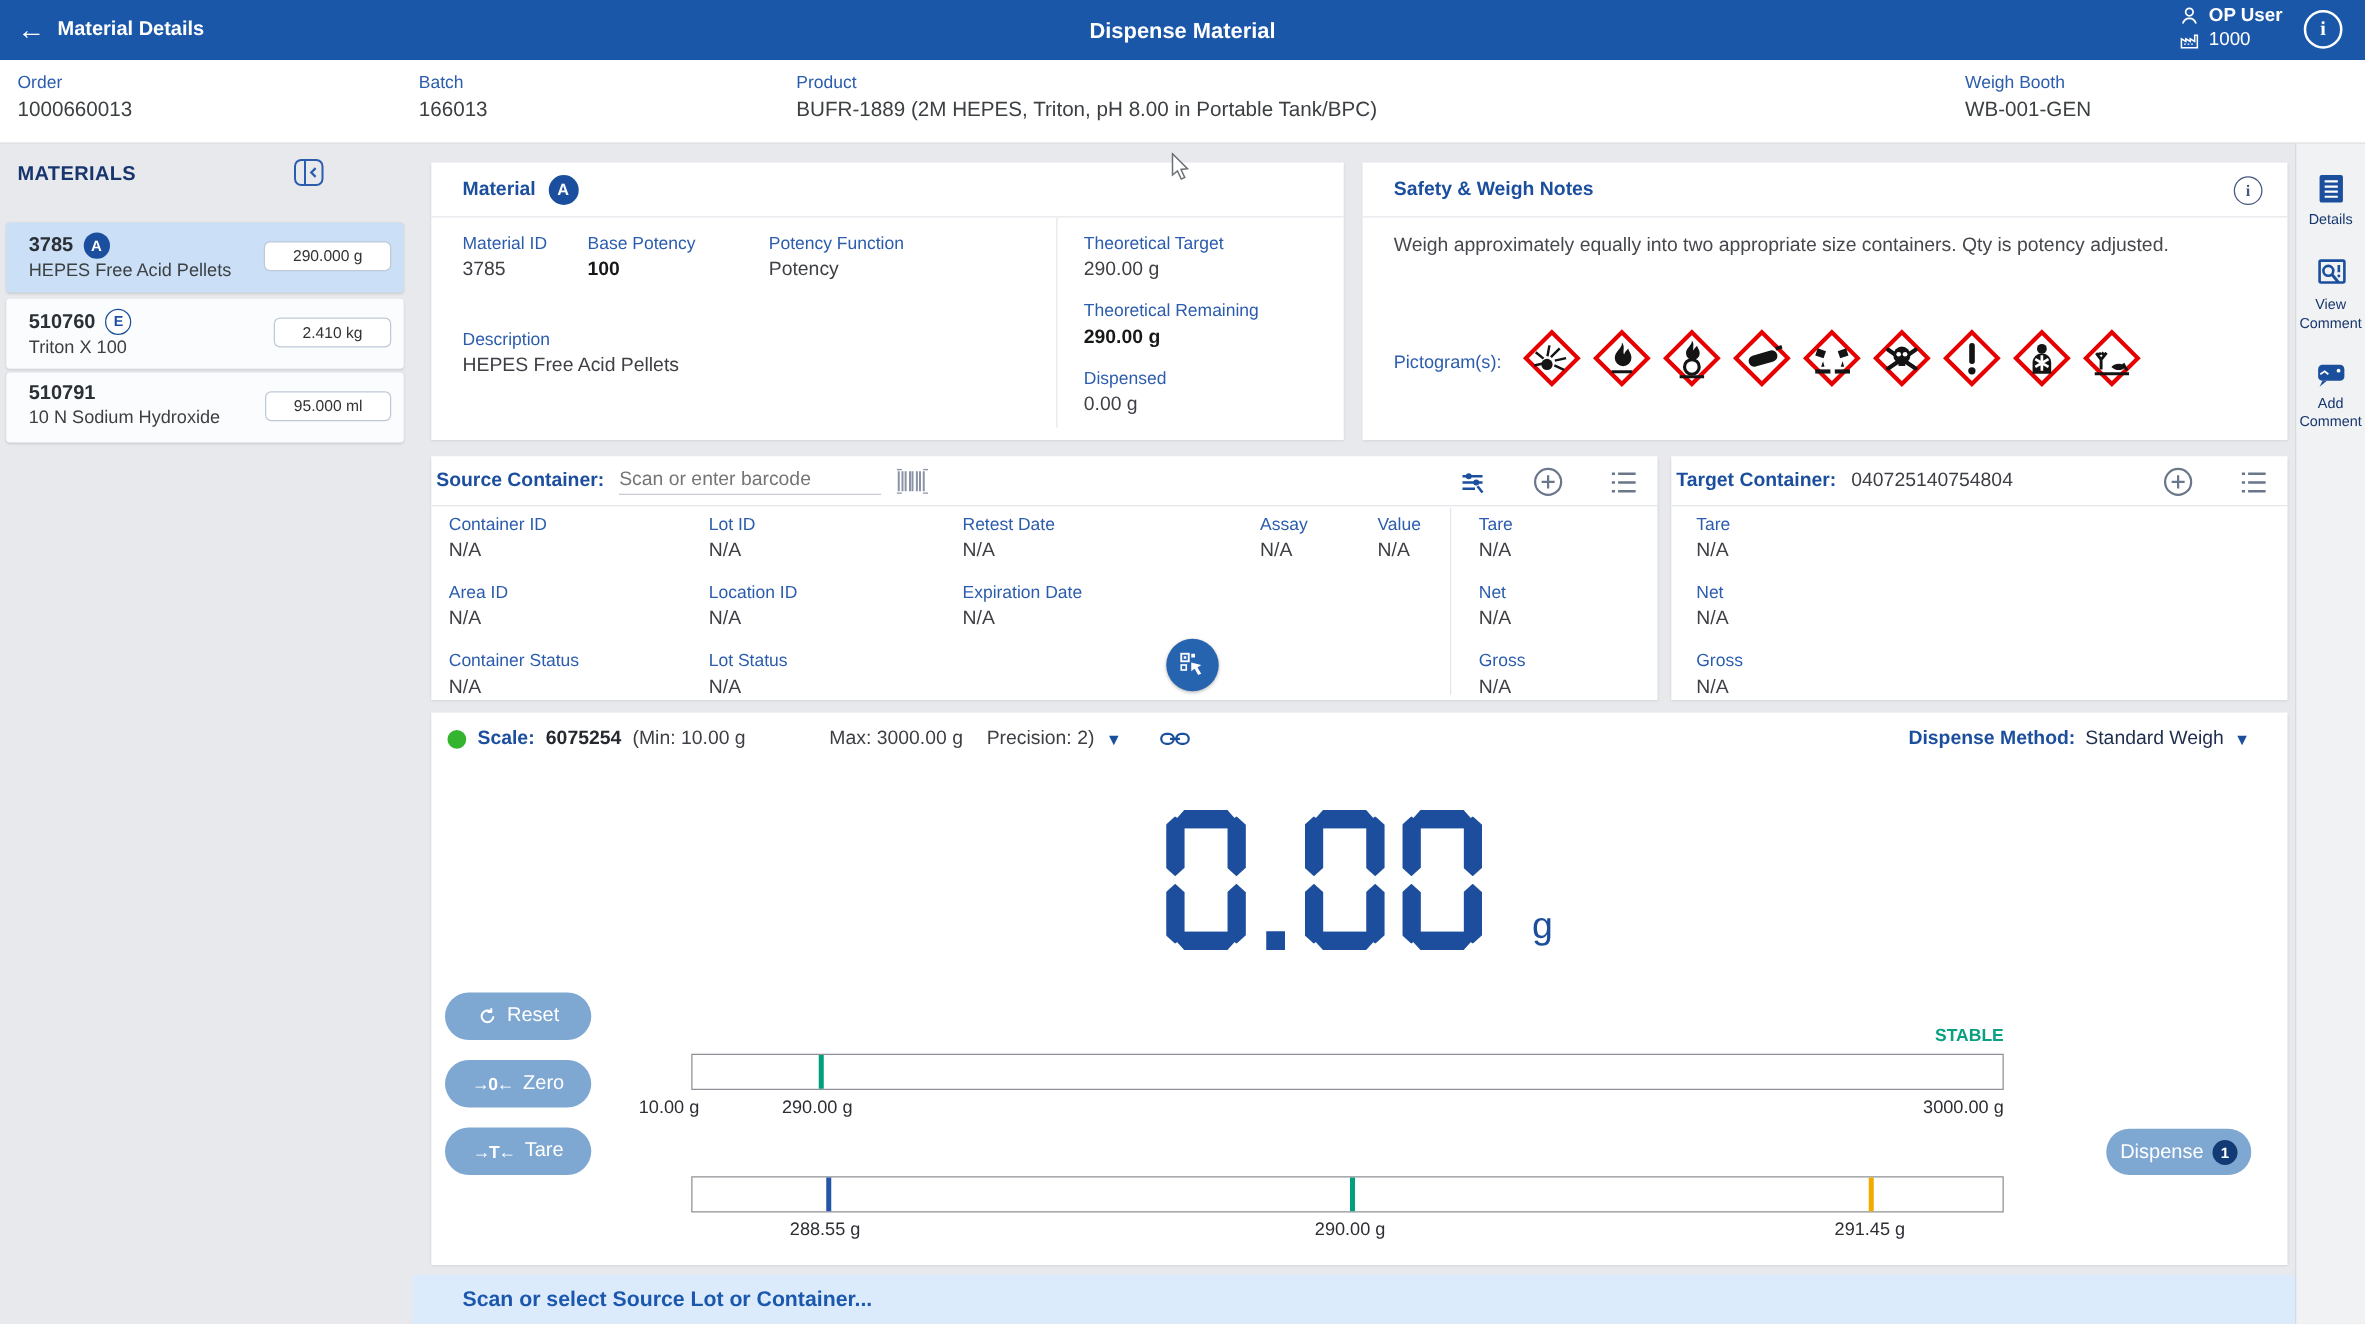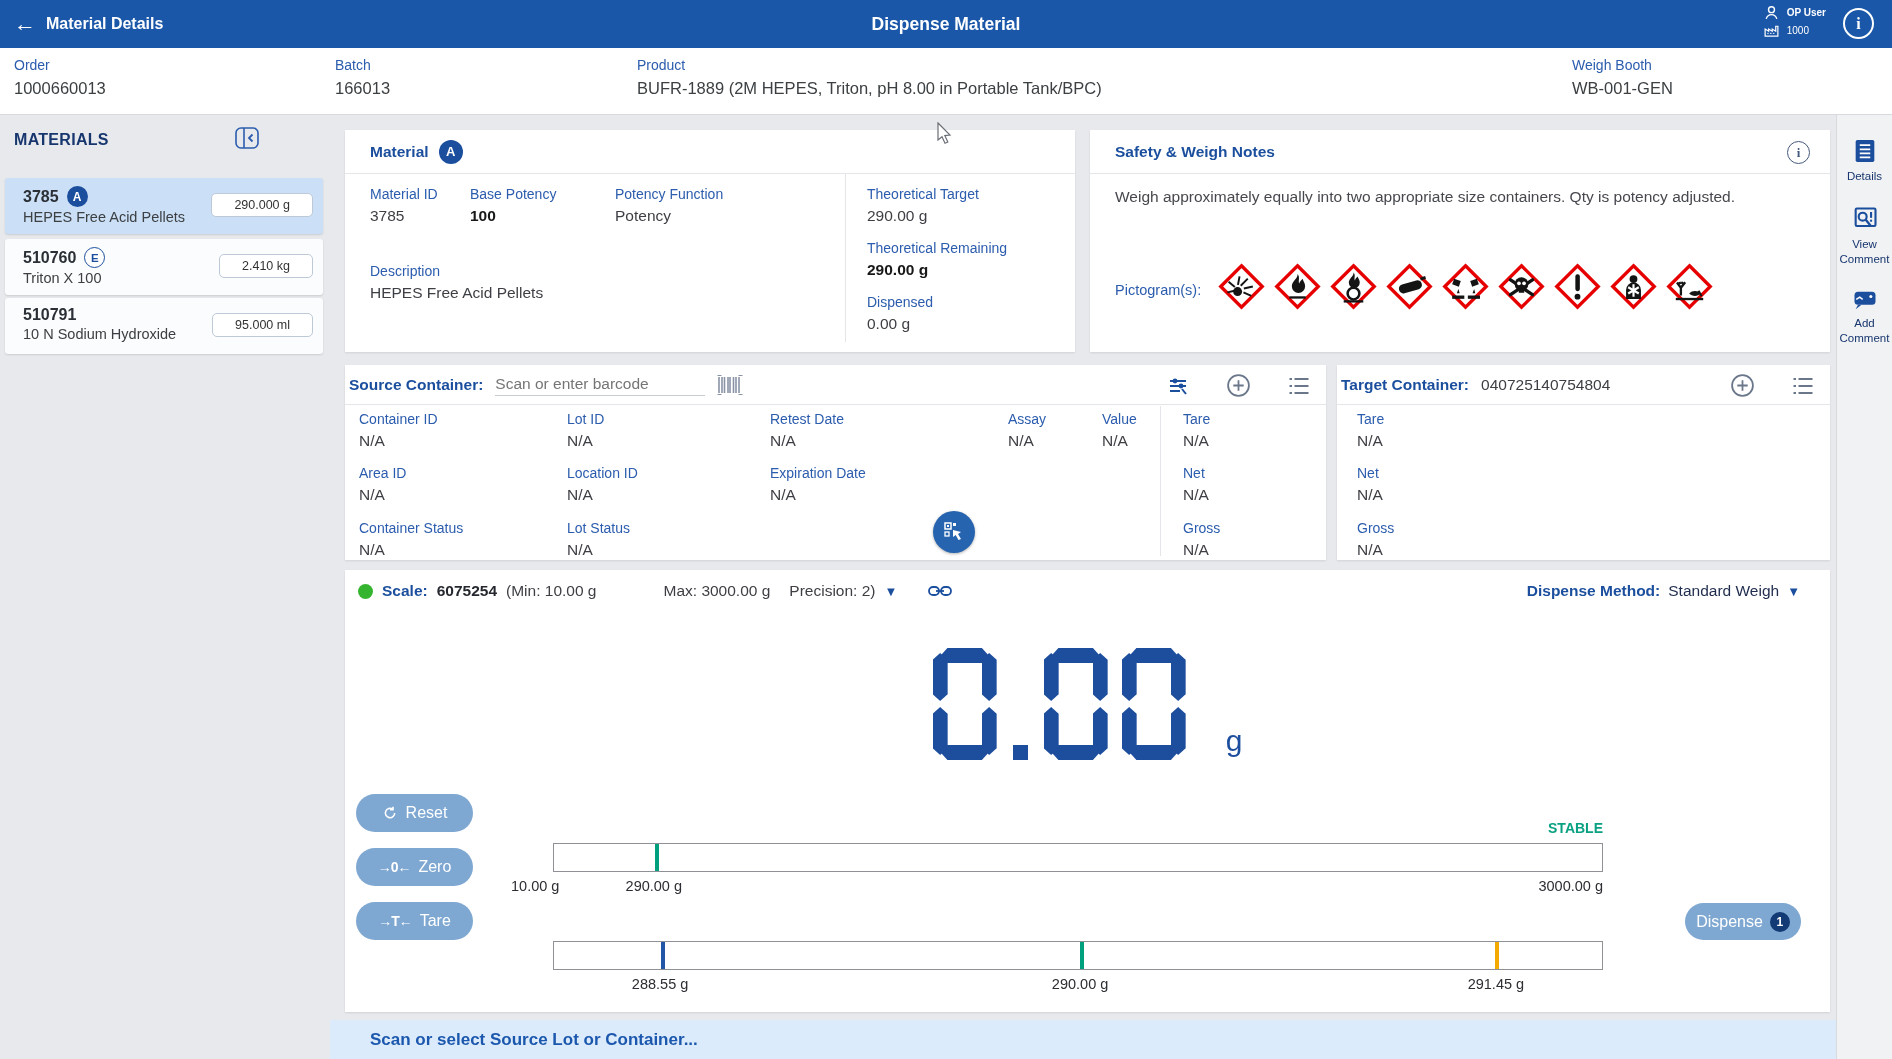--- a/index.html
+++ b/index.html
@@ -5,21 +5,21 @@
   * { margin:0; padding:0; box-sizing:border-box; }
   html,body { width:1892px; height:1059px; font-family:"Liberation Sans", sans-serif; background:#e8e9ed; overflow:hidden; }
   #stage { position:relative; width:1892px; height:1059px; background:#e8e9ed; }
 
   
   .app-bar { position:absolute; left:0; top:0; width:1892px; height:48px; background:#1b57a8; color:#fff; display:flex; align-items:center; }
   .back-group { display:flex; align-items:center; gap:10px; margin-left:14px; cursor:pointer; }
   .back-arrow { font-size:22px; line-height:1; }
   .back-label { font-size:16px; font-weight:bold; }
   .app-title { position:absolute; left:0; right:0; text-align:center; font-size:17.5px; font-weight:bold; }
-  .user-cluster { position:absolute; right:66px; top:4px; display:flex; flex-direction:column; gap:2px; font-size:10px; }
+  .user-cluster { position:absolute; right:66px; top:4px; display:flex; flex-direction:column; gap:2px; font-size:15px; }
   .user-row { display:flex; align-items:center; gap:7px; font-weight:bold; }
   .info-btn { position:absolute; right:18px; top:8px; width:31px; height:31px; border:2px solid #fff; border-radius:50%; display:flex; align-items:center; justify-content:center; font-size:16px; font-weight:bold; font-family:"Liberation Serif", serif; cursor:pointer; }
 
   
   .context-bar { position:absolute; left:0; top:48px; width:1892px; height:67px; background:#fff; border-bottom:1px solid #d7d9de; }
   .ctx-field { position:absolute; top:9px; }
   .ctx-label { font-size:14px; color:#2b5cad; }
   .ctx-value { font-size:16.5px; color:#3c4043; margin-top:6px; }
 
   
@@ -134,21 +134,21 @@
     </div>
     <div class="app-title">Dispense Material</div>
     <div class="user-cluster">
       <div class="user-row">
         <svg width="17" height="17" viewBox="0 0 24 24">
             <circle cx="12" cy="8" r="4.2" fill="none" stroke="#fff" stroke-width="2"></circle>
             <path d="M4.5 21c1.2-4 4-6 7.5-6s6.3 2 7.5 6" fill="none" stroke="#fff" stroke-width="2"></path>
           </svg>
         <span>OP User</span>
       </div>
-      <div class="user-row" style="font-weight:normal;">
+      <div class="user-row" style="font-weight:normal;align-items:flex-end;">
         <svg width="17" height="15" viewBox="0 0 24 20">
             <path d="M3 18V8l5 3V8l5 3V8l5 3V4h3v14z" fill="none" stroke="#fff" stroke-width="1.7"></path>
             <path d="M6 14h2M10 14h2M14 14h2" stroke="#fff" stroke-width="1.4"></path>
           </svg>
         <span>1000</span>
       </div>
     </div>
     <div class="info-btn">i</div>
   </div>
 

